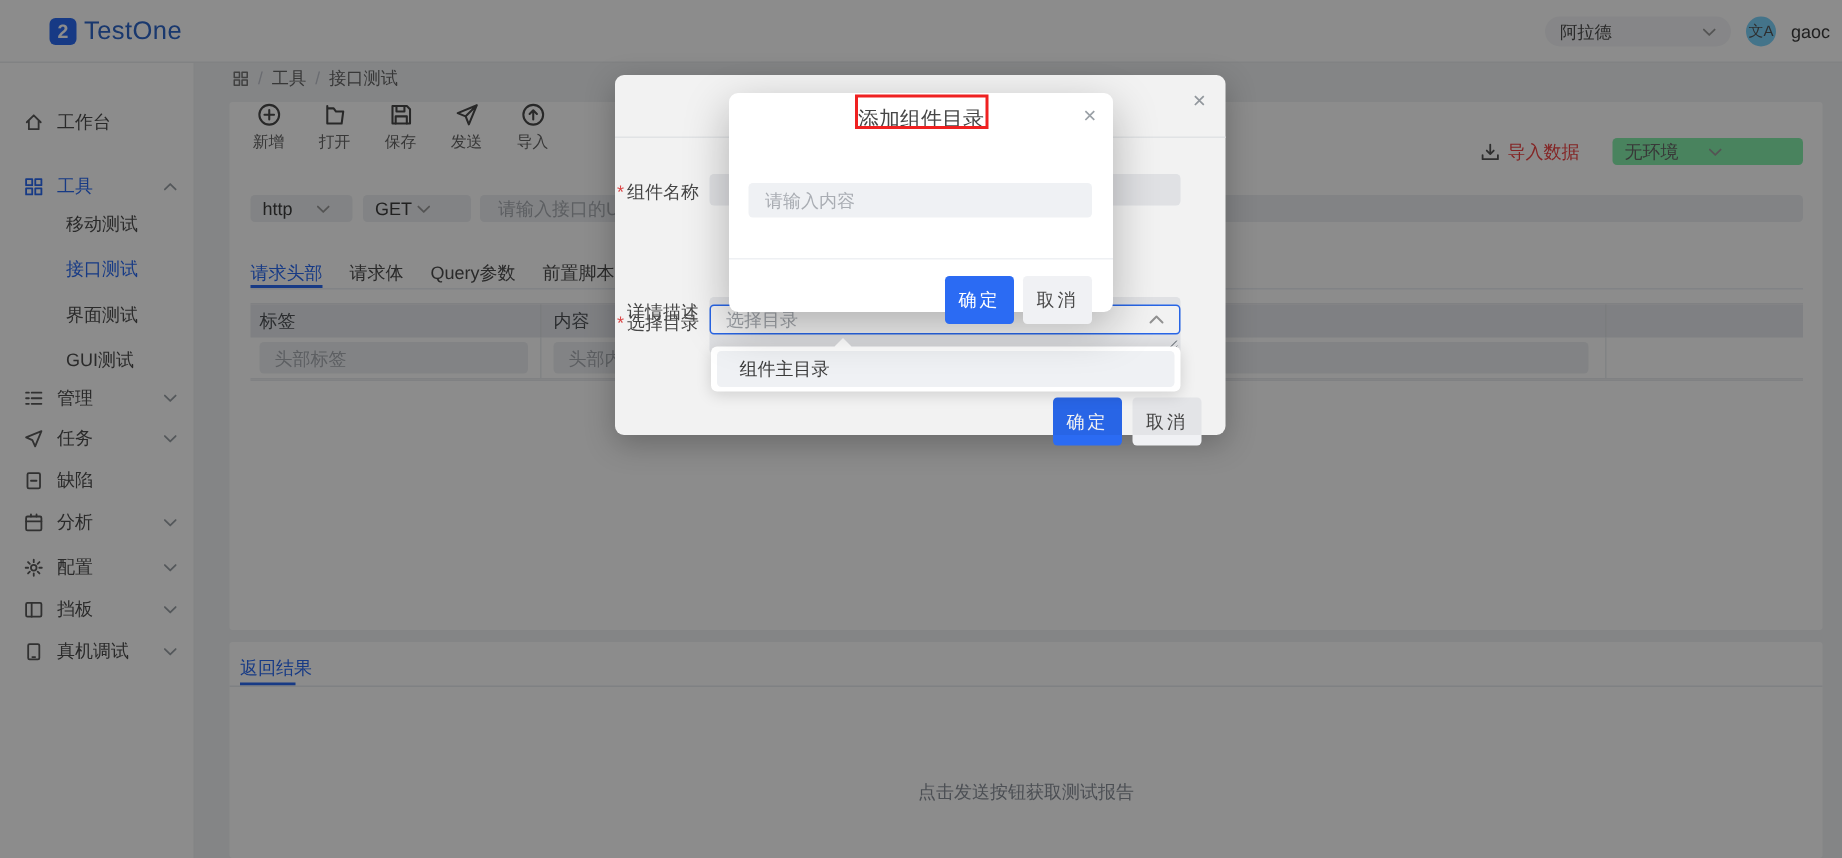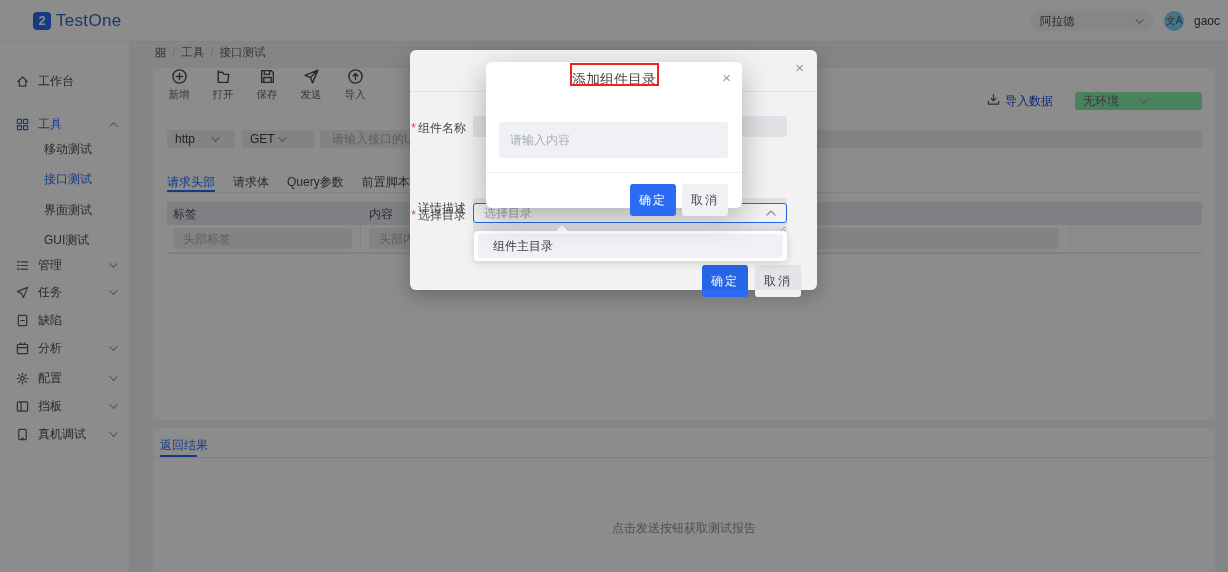--- a/index.html
+++ b/index.html
@@ -37,21 +37,21 @@
   .card { position:absolute; left:23px; right:13px; background:#fff; border-radius:2px; }
   .card-top { top:26px; height:352px; }
   .card-bottom { top:386px; bottom:0; }
 
   
   .tools { position:absolute; top:0; left:14px; display:flex; gap:20px; }
   .tool { width:24px; display:flex; flex-direction:column; align-items:center; cursor:pointer; }
   .tool .t-ico { width:17px; height:17px; color:#4a4a4a; }
   .tool .t-label { font-size:10.5px; color:#666; margin-top:3px; white-space:nowrap; }
   .top-right-group { position:absolute; top:24px; right:13px; display:flex; align-items:center; }
-  .import-data { display:flex; gap:5px; color:#1d4ed8; cursor:pointer; }
+  .import-data { display:flex; align-items:center; gap:5px; color:#ef4444; cursor:pointer; }
   .import-data .d-ico { width:13px; height:13px; color:#555; display:flex; }
   .env-select { margin-left:22px; width:127px; height:18px; background:#86efac; border-radius:3px; display:flex; align-items:center; padding:0 8px; color:#666; cursor:pointer; }
   .env-select span { flex:1; }
 
   
   .req-row { position:absolute; top:62px; left:14px; right:13px; height:18px; display:flex; }
   .mini-select { height:18px; background:#edeff2; border-radius:3px; display:flex; align-items:center; padding:0 8px; color:#3c3c3c; cursor:pointer; }
   .mini-select span { flex:1; }
   .sel-protocol { width:68px; margin-right:7px;gap:16px; }
   .sel-method { width:72px; margin-right:6px; }
@@ -108,21 +108,21 @@
   .btn-primary { background:#2b6bf3; color:#fff; }
   .btn-plain { background:#f0f1f4; color:#4a4a4a; }
 
   .popper { position:absolute; left:474px; top:231px; width:313px; height:30px; background:#fff; border-radius:4px; box-shadow:0 2px 10px rgba(0,0,0,.15); z-index:60; }
   .popper .arrow { position:absolute; left:84px; top:-4px; width:8px; height:8px; background:#fff; transform:rotate(45deg); }
   .popper .option { position:absolute; inset:3px 4px; background:#eff1f4; border-radius:3px; display:flex; align-items:center; padding-left:15px; color:#3c3c3c; cursor:pointer; }
 
   .dlg-front { position:absolute; left:486px; top:62px; width:256px; height:146px; background:#fff; border-radius:6px; box-shadow:0 10px 30px rgba(0,0,0,.28); z-index:70; }
   .dlg-front .title { position:absolute; top:9px; left:0; right:0; text-align:center; font-size:14px; color:#464646; font-weight:500; }
   .dlg-front .dlg-close { right:11px; }
-  .front-input { position:absolute; left:13px; top:60px; width:229px; height:36px; background:#eff1f4; border:none; border-radius:3px; padding:0 11px; font-size:12px; font-family:Liberation Sans, sans-serif; }
+  .front-input { position:absolute; left:13px; top:60px; width:229px; height:23px; background:#eff1f4; border:none; border-radius:3px; padding:0 11px; font-size:12px; font-family:Liberation Sans, sans-serif; }
   .front-input::placeholder { color:#a9adb3; }
   .front-divider { position:absolute; left:0; right:0; top:110px; height:1px; background:#eef0f3; }
   .front-foot { position:absolute; right:14px; top:122px; display:flex; gap:6px; }
 
   .red-box { position:absolute; left:570px; top:63px; width:89px; height:23px; border:2px solid #ef2121; z-index:80; }
 </style>
 </head>
 <body>
 
 <div class="screen">

